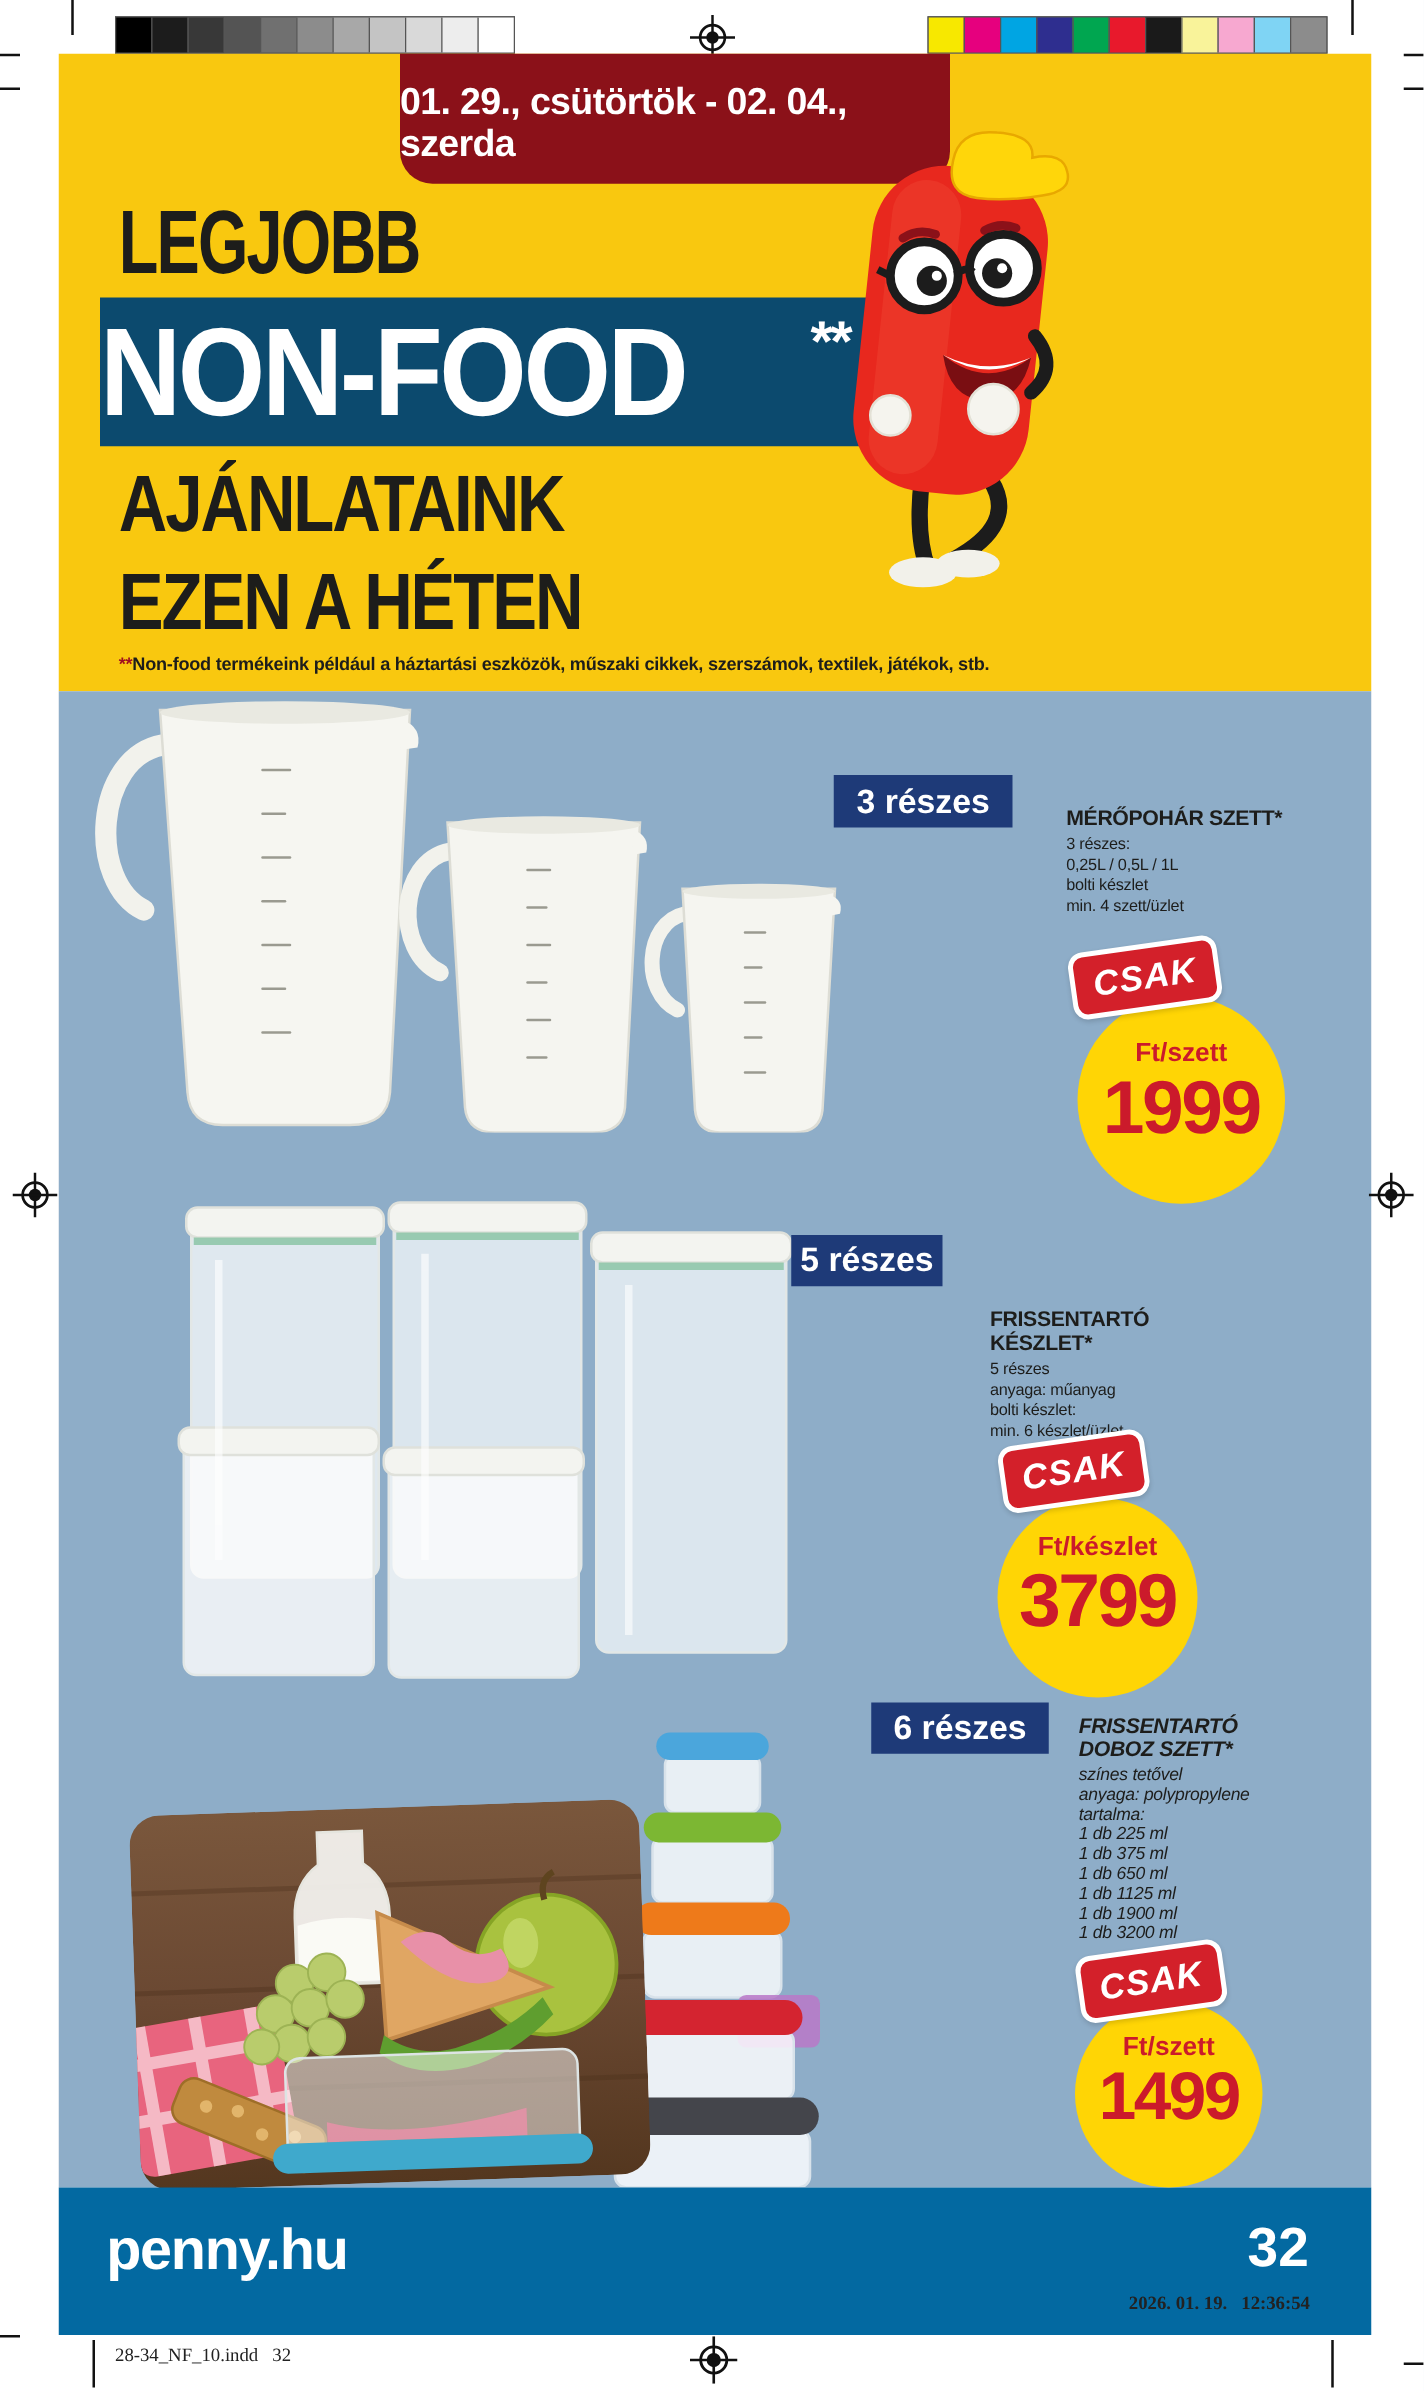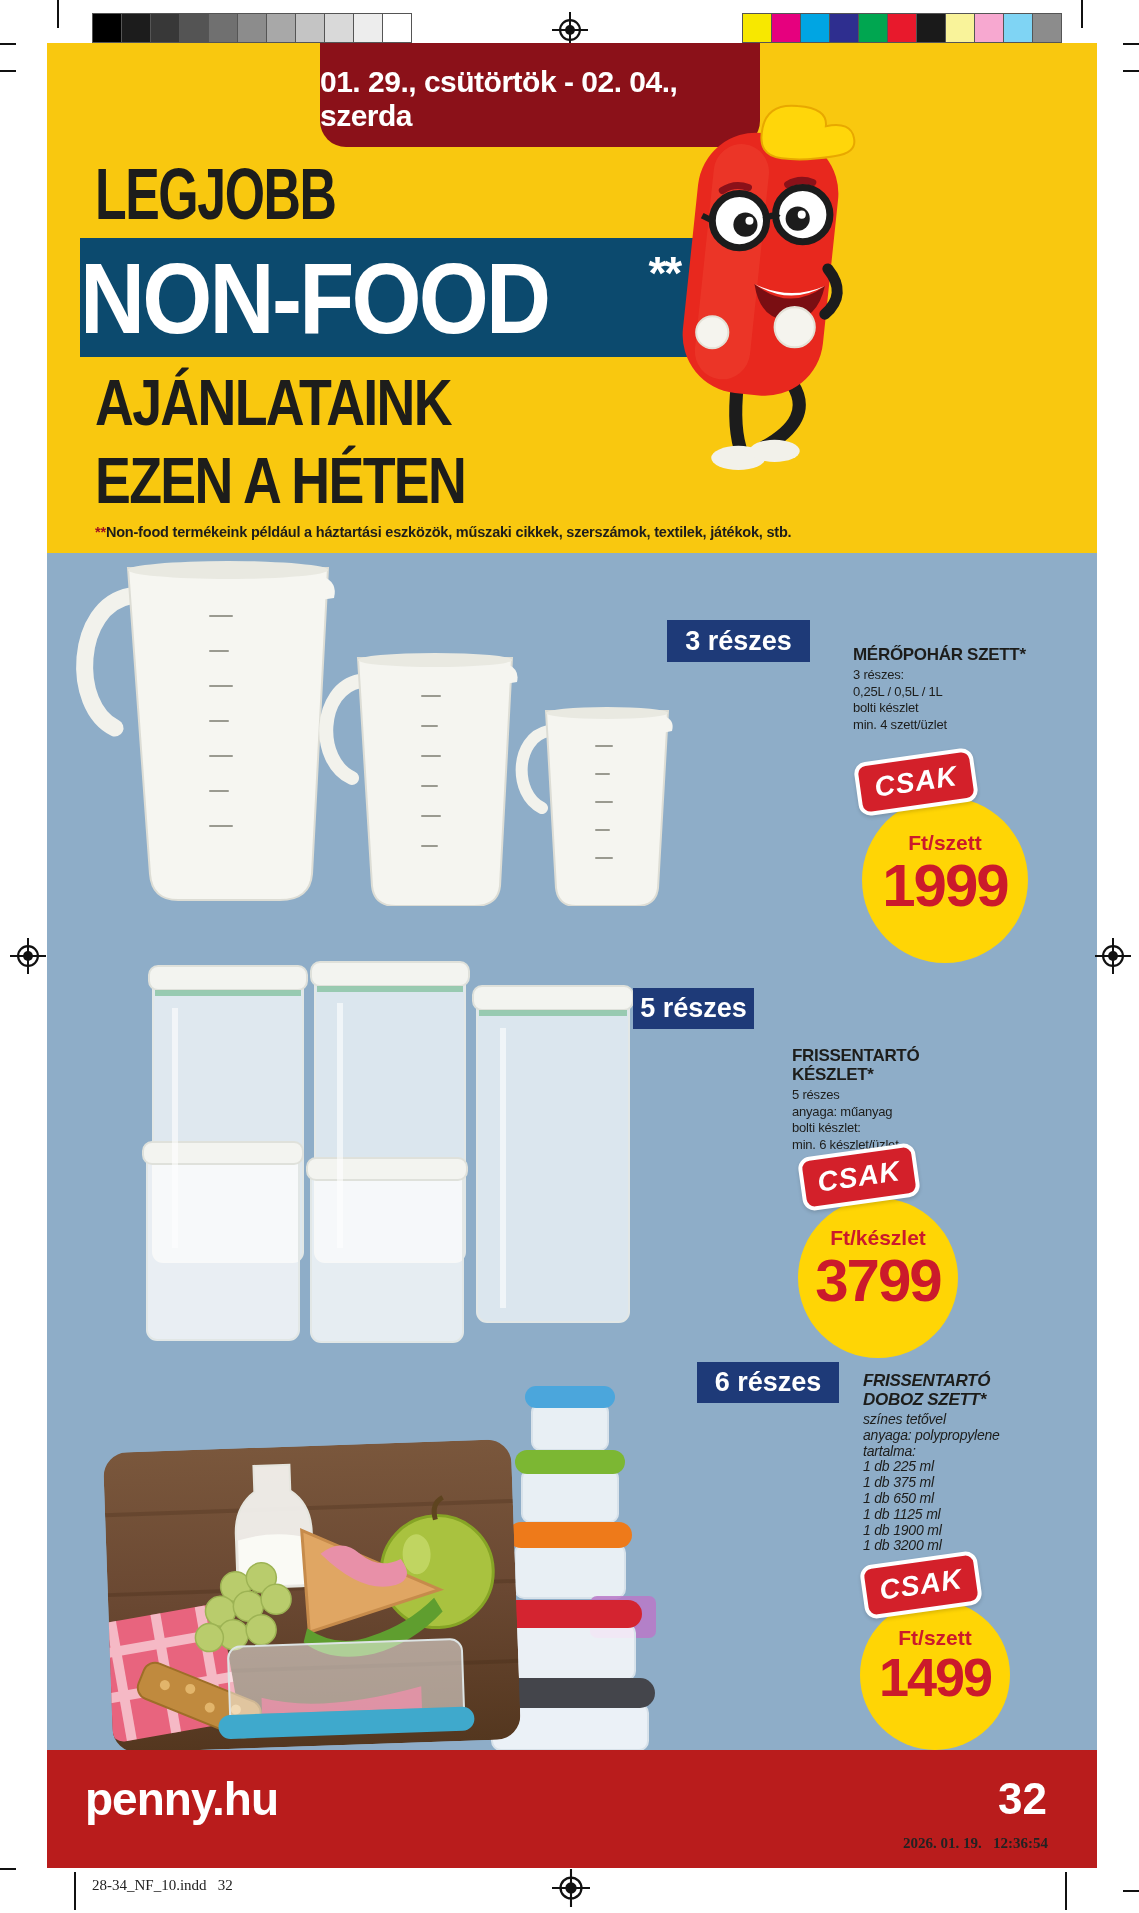--- a/index.html
+++ b/index.html
@@ -36,21 +36,21 @@
   .desc.small .desc-line{font-size:14px;line-height:15.8px;}
   .csak{position:absolute;background:#D3202A;border:4px solid #fff;border-radius:12px;
         color:#fff;font-weight:800;font-style:italic;font-size:28px;letter-spacing:1px;
         display:flex;align-items:center;justify-content:center;transform:rotate(-8deg);
         box-shadow:0 2px 4px rgba(0,0,0,0.15);z-index:3;}
   .price-circle{position:absolute;background:#FFD505;border-radius:50%;display:flex;flex-direction:column;
         align-items:center;box-sizing:border-box;z-index:2;}
   .price-unit{color:#CB1A2B;font-weight:700;font-size:21px;margin-top:34px;}
   .price-value{color:#CB1A2B;font-weight:800;font-size:60px;line-height:0.95;letter-spacing:-2px;margin-top:2px;}
   
-  .footer-red{background:#b91c1c;}
+  .footer-red{background:#0369a1;}
   .site{position:absolute;left:38px;top:22px;color:#fff;font-weight:800;font-size:46px;letter-spacing:-1px;}
   .pagenum{position:absolute;right:50px;top:24px;color:#fff;font-weight:800;font-size:44px;}
   .printtext{font-family:"Liberation Serif",serif;font-size:15px;color:#222;white-space:pre;}
   .lunch{border-radius:24px;overflow:hidden;transform:rotate(-2deg);}
 </style>
 </head>
 <body>
 
 <div class="page">
 

